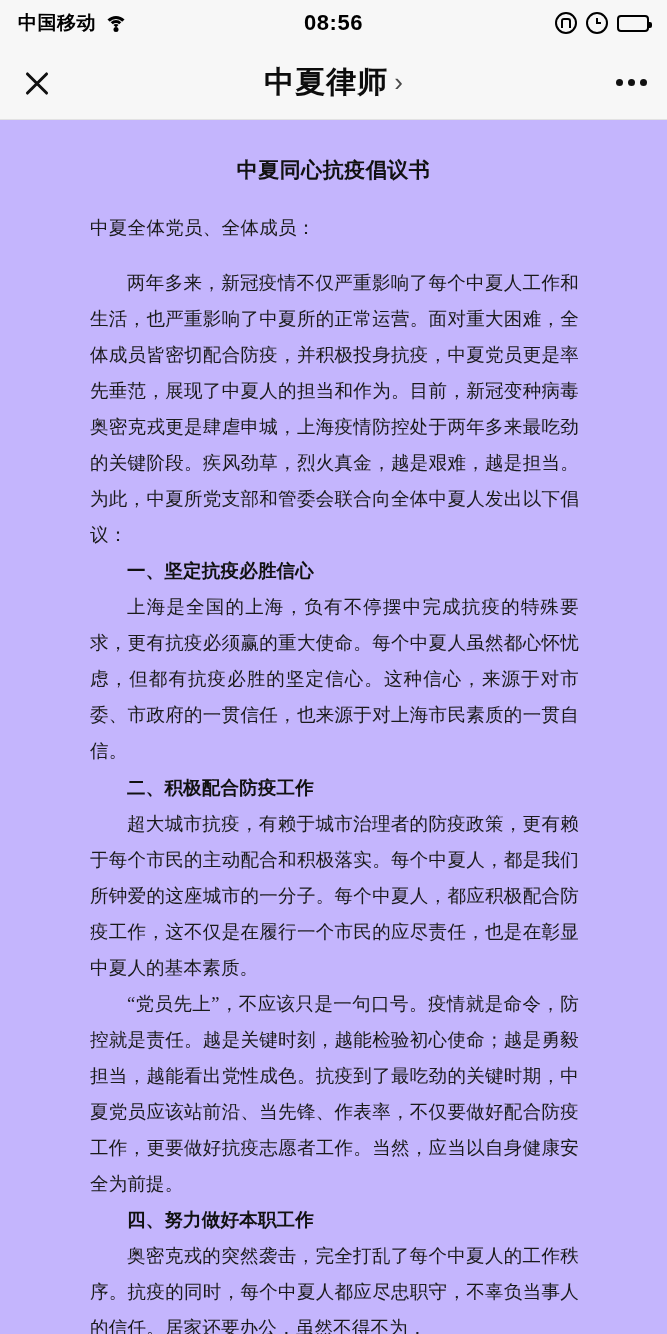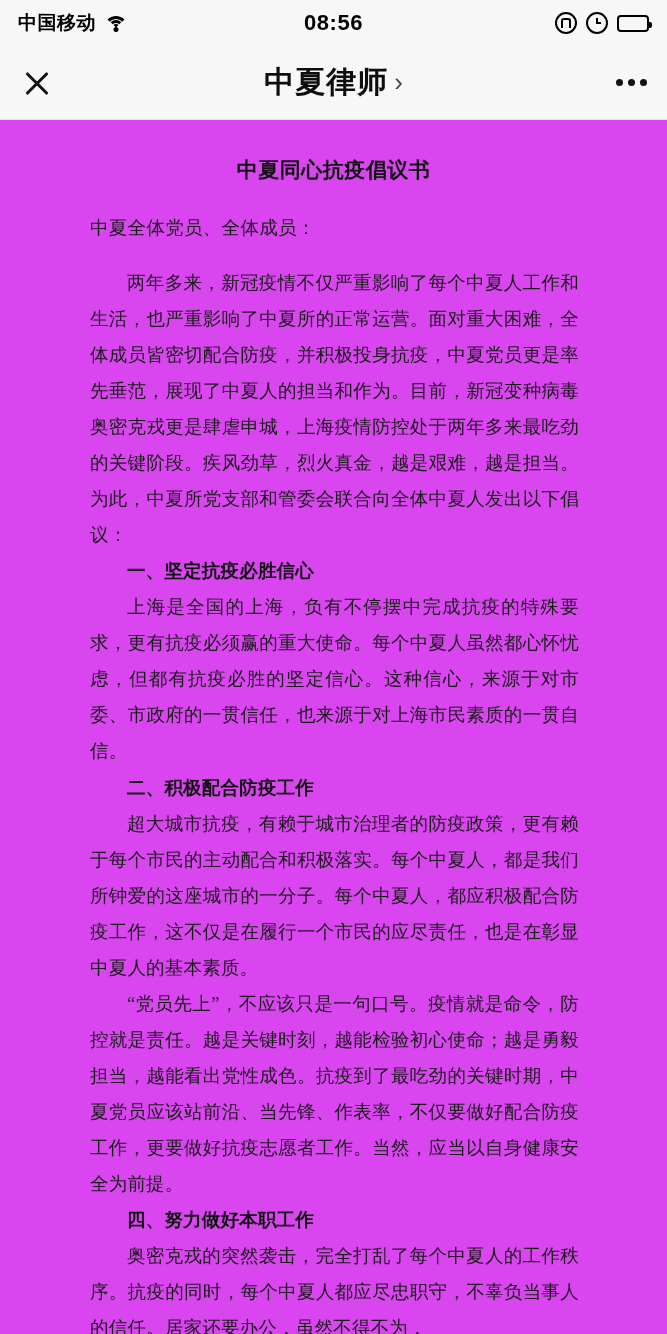--- a/index.html
+++ b/index.html
@@ -115,21 +115,21 @@
   .nav-more {
     margin-left: auto; display: flex; gap: 5px; align-items: center; cursor: pointer;
   }
   .nav-more span {
     width: 7px; height: 7px; background: #111; border-radius: 50%;
   }
 
   
   .article {
     padding: 30px 0 0 0;
-    background: #d946ef;
+    background: #c4b5fd;
     height: calc(1334px - 46px - 74px);
     overflow: hidden;
     position: relative;
   }
   .doc-title {
     text-align: center;
     font-size: 21px;
     font-weight: 700;
     color: #111;
     margin: 6px 0 30px 0;

